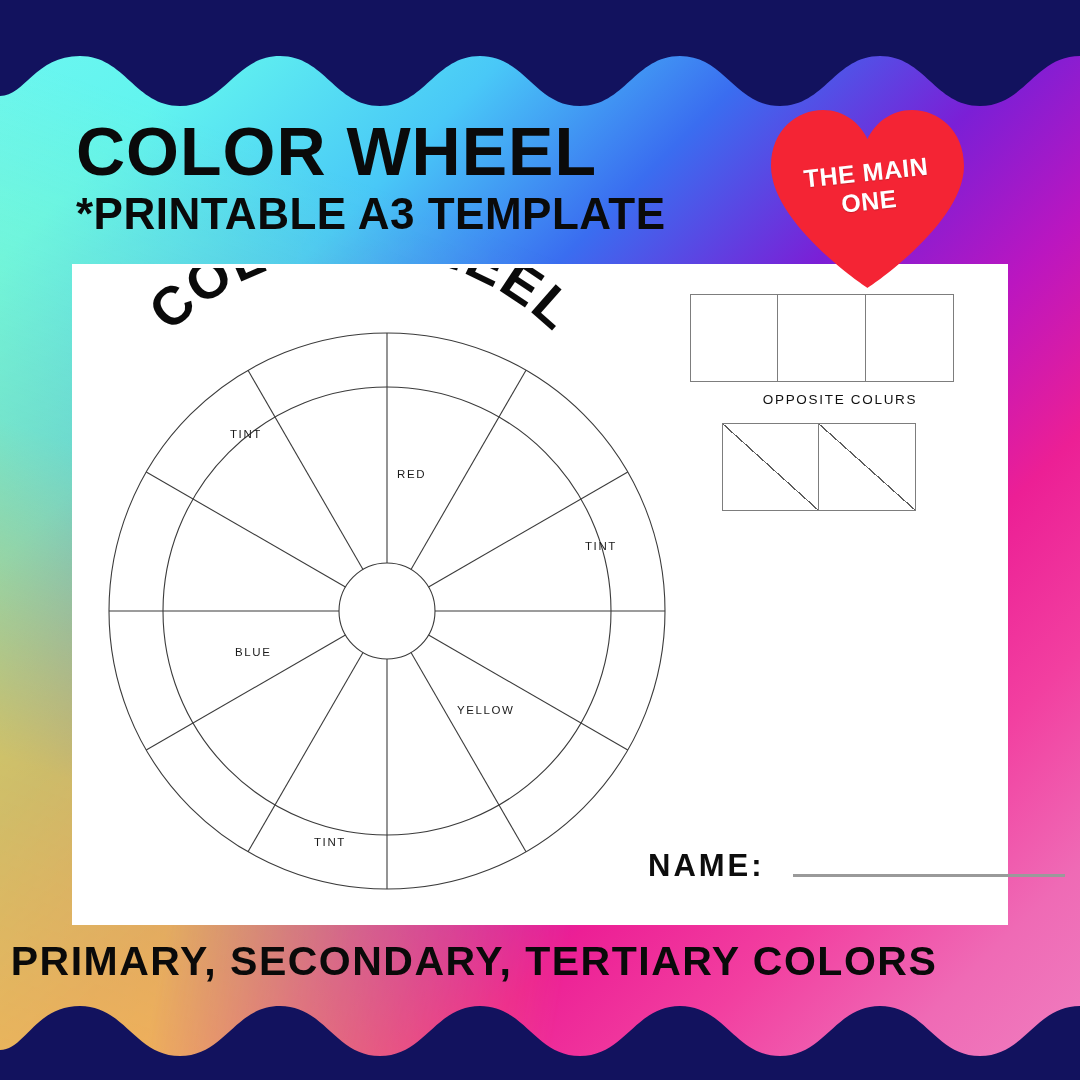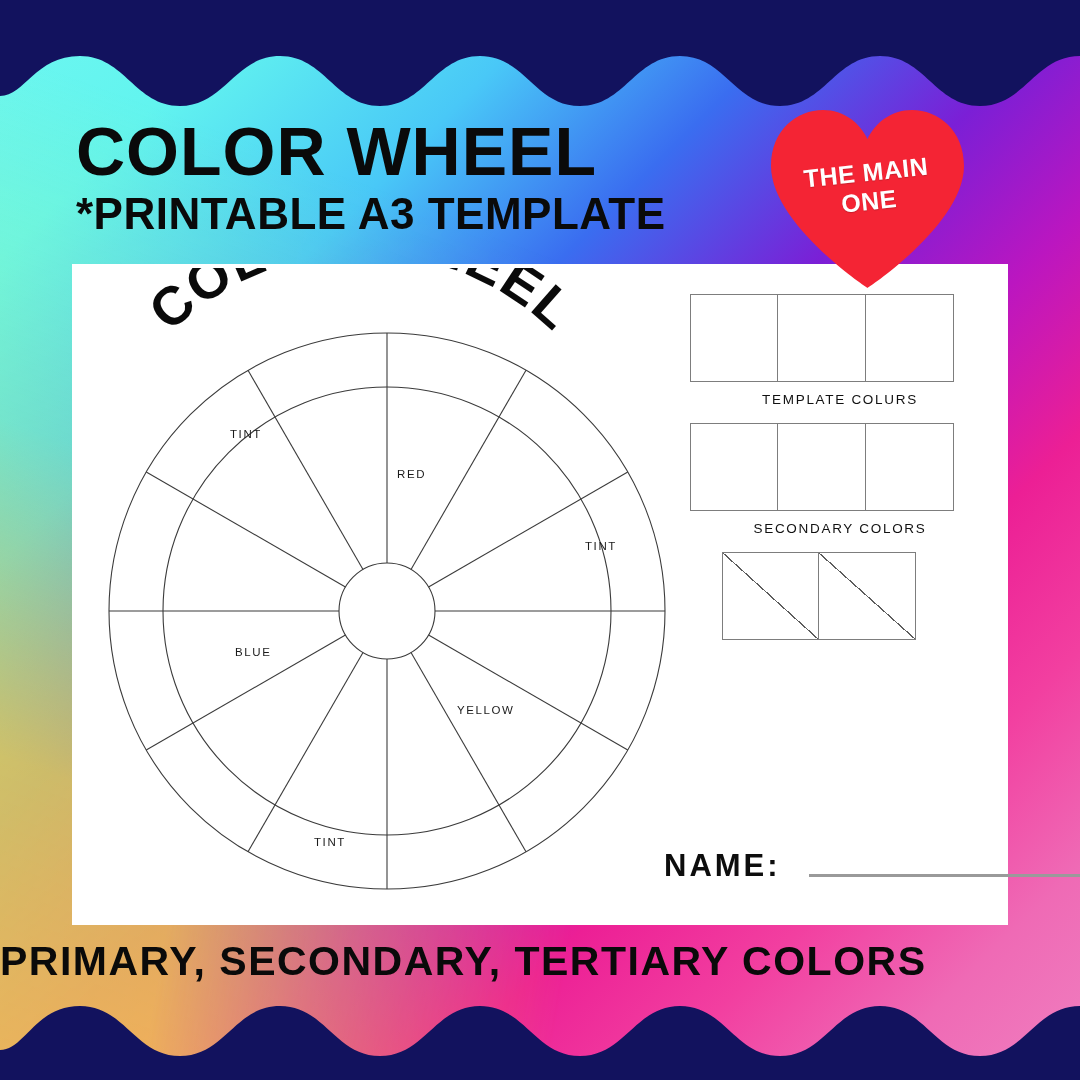--- a/index.html
+++ b/index.html
@@ -107,30 +107,30 @@
       transparent calc(50% - 0.6px), #5d5d5d calc(50% - 0.6px),
       #5d5d5d calc(50% + 0.6px), transparent calc(50% + 0.6px));
   }
   .legend-caption {
     text-align:center; font-size:13.5px; letter-spacing:1.7px;
     color:#111; margin-top:9px; line-height:1.32;
   }
 
   
   #name-field {
-    position:absolute; left:592px; top:584px;
+    position:absolute; left:576px; top:584px;
     display:flex; align-items:flex-end; gap:28px;
   }
   #name-label { font-size:31px; font-weight:bold; letter-spacing:3px; color:#0d0d0d; }
   #name-rule { width:272px; height:3px; background:#9a9a9a; margin-bottom:7px; }
 
   
   #footer-caption {
     position:absolute; left:0; top:938px; width:948px; z-index:6;
-    font-size:41px; font-weight:bold;
+    text-align:center; font-size:41px; font-weight:bold;
     letter-spacing:1.5px; color:#0a0a0a; white-space:nowrap;
   }
 </style>
 </head>
 <body>
 
 <div id="gradient-bg"></div>
 
 <div class="wave-band" id="top-band">
   <svg viewBox="0 0 1080 120" preserveAspectRatio="none" aria-hidden="true">
@@ -235,31 +235,23 @@
   </div>
 
   <div id="legend-column">
 
     <div class="legend-group">
       <div class="swatch-row">
         <div class="swatch-cell" style="width:88px;height:88px"></div>
         <div class="swatch-cell" style="width:88px;height:88px"></div>
         <div class="swatch-cell" style="width:88px;height:88px"></div>
       </div>
-      <div class="legend-caption">TEMPLATE COLURS</div>
+      <div class="legend-caption">OPPOSITE COLURS</div>
     </div>
 
-    <div class="legend-group">
-      <div class="swatch-row">
-        <div class="swatch-cell" style="width:88px;height:88px"></div>
-        <div class="swatch-cell" style="width:88px;height:88px"></div>
-        <div class="swatch-cell" style="width:88px;height:88px"></div>
-      </div>
-      <div class="legend-caption">SECONDARY COLORS</div>
-    </div>
 
 
     <div class="legend-group" style="padding-left:32px">
       <div class="swatch-row">
         <div class="swatch-cell diag" style="width:97px;height:88px"></div>
         <div class="swatch-cell diag" style="width:97px;height:88px"></div>
       </div>
     </div>
 
   </div>

